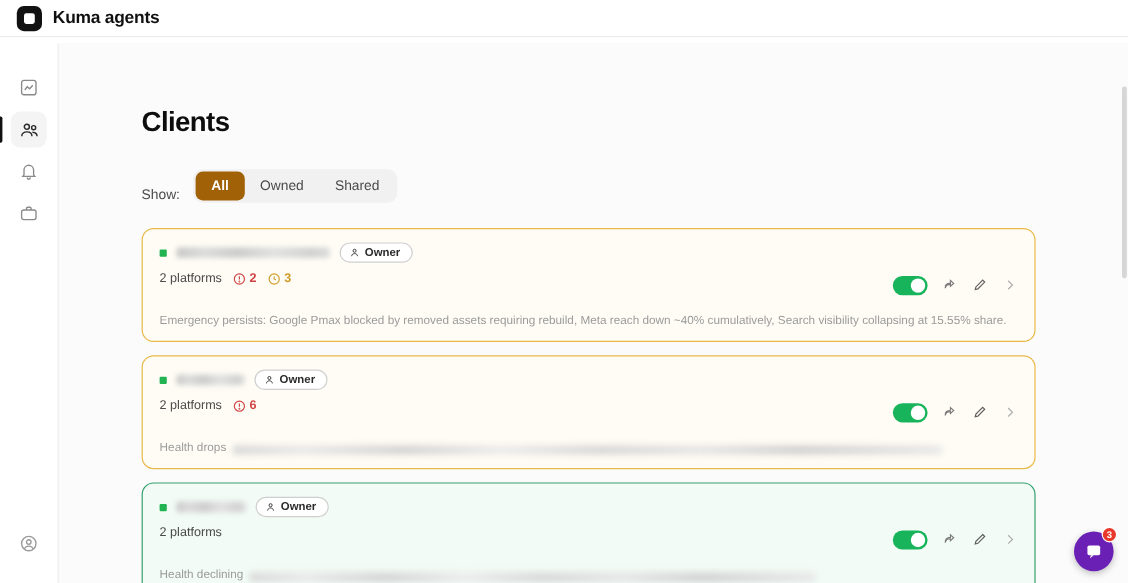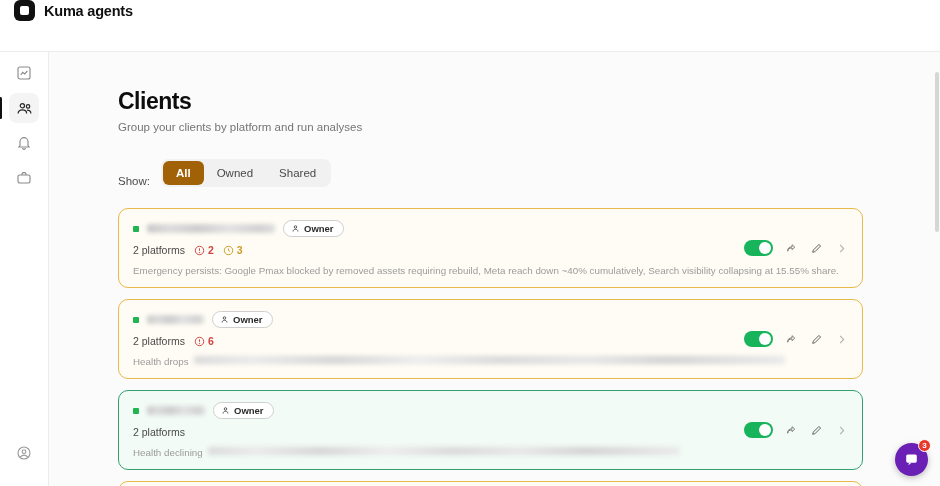--- a/index.html
+++ b/index.html
@@ -6,24 +6,24 @@
   html, body {
     width: 940px; height: 486px;
     font-family: "Liberation Sans", sans-serif;
     background: #ffffff;
     overflow: hidden;
   }
 
   
   .topbar {
     position: absolute; top: 0; left: 0;
-    width: 940px; height: 52px;
+    width: 940px; height: 31px;
     background: #ffffff;
     border-bottom: 1px solid #ececec;
-    display: flex; align-items: flex-start;
+    display: flex; align-items: center;
     z-index: 20;
   }
   .brand { display: flex; align-items: center; gap: 9px; padding-left: 14px; }
   .brand-mark {
     width: 21px; height: 21px; border-radius: 6px;
     background: #111111;
     display: flex; align-items: center; justify-content: center;
   }
   .brand-mark i { display:block; width: 9px; height: 9px; background:#fff; border-radius:2px; }
   .brand-name { font-size: 14.5px; font-weight: 700; color: #101010; letter-spacing: -0.2px; }
@@ -138,21 +138,21 @@
   }
   .pill-owner span { font-size: 9.5px; color: #2b2b2b; font-weight: 600; }
 
   .card-row2 { display: flex; align-items: center; gap: 9px; margin-top: 7px; }
   .platforms { font-size: 10.5px; color: #4a4a4a; }
   .badge { display: flex; align-items: center; gap: 3px; }
   .badge span { font-size: 10.5px; font-weight: 700; }
   .badge.red span { color: #d14343; }
   .badge.amber span { color: #cf9b26; }
 
-  .card-row3 { margin-top: 9px; display: flex; align-items: flex-start; gap: 5px; }
+  .card-row3 { margin-top: 24px; display: flex; align-items: flex-end; gap: 5px; }
   .desc { font-size: 9.8px; color: #9b9b9b; white-space: nowrap; }
   .desc-blur {
     height: 8px; border-radius: 3px; flex: 1; max-width: 560px;
     background: linear-gradient(90deg,#d9d9d9 0%,#e9e9e9 10%,#d4d4d4 24%,#ececec 38%,#d8d8d8 52%,#e6e6e6 66%,#d2d2d2 80%,#e9e9e9 100%);
     filter: blur(2.6px);
   }
 
   .card-actions {
     position: absolute; right: 14px; top: 50%; transform: translateY(-50%);
     display: flex; align-items: center; gap: 12px;
@@ -237,21 +237,20 @@
         <circle cx="12" cy="10" r="2.8"></circle>
         <path d="M6.6 18.5c1-2.2 3-3.3 5.4-3.3s4.4 1.1 5.4 3.3"></path>
     </svg>
   </div>
 </div>
 
 <div class="main">
 
   <div class="page-head">
     <div class="page-title">Clients</div>
-    <div class="page-sub">Group your clients by platform and run analyses</div>
   </div>
 
   <div class="filters">
     <div class="filters-label">Show:</div>
     <div class="seg">
       <button class="seg-btn active">All</button>
       <button class="seg-btn">Owned</button>
       <button class="seg-btn">Shared</button>
     </div>
   </div>

